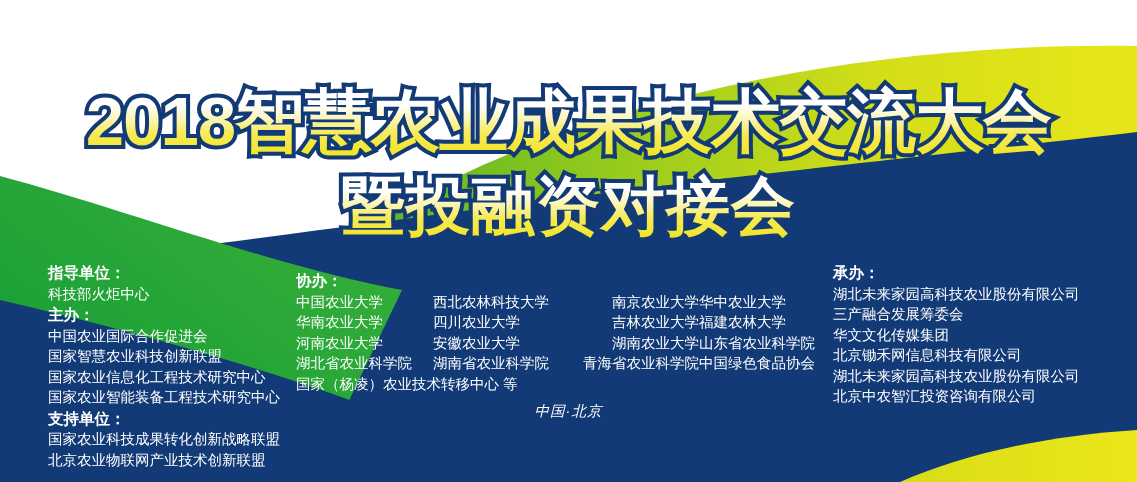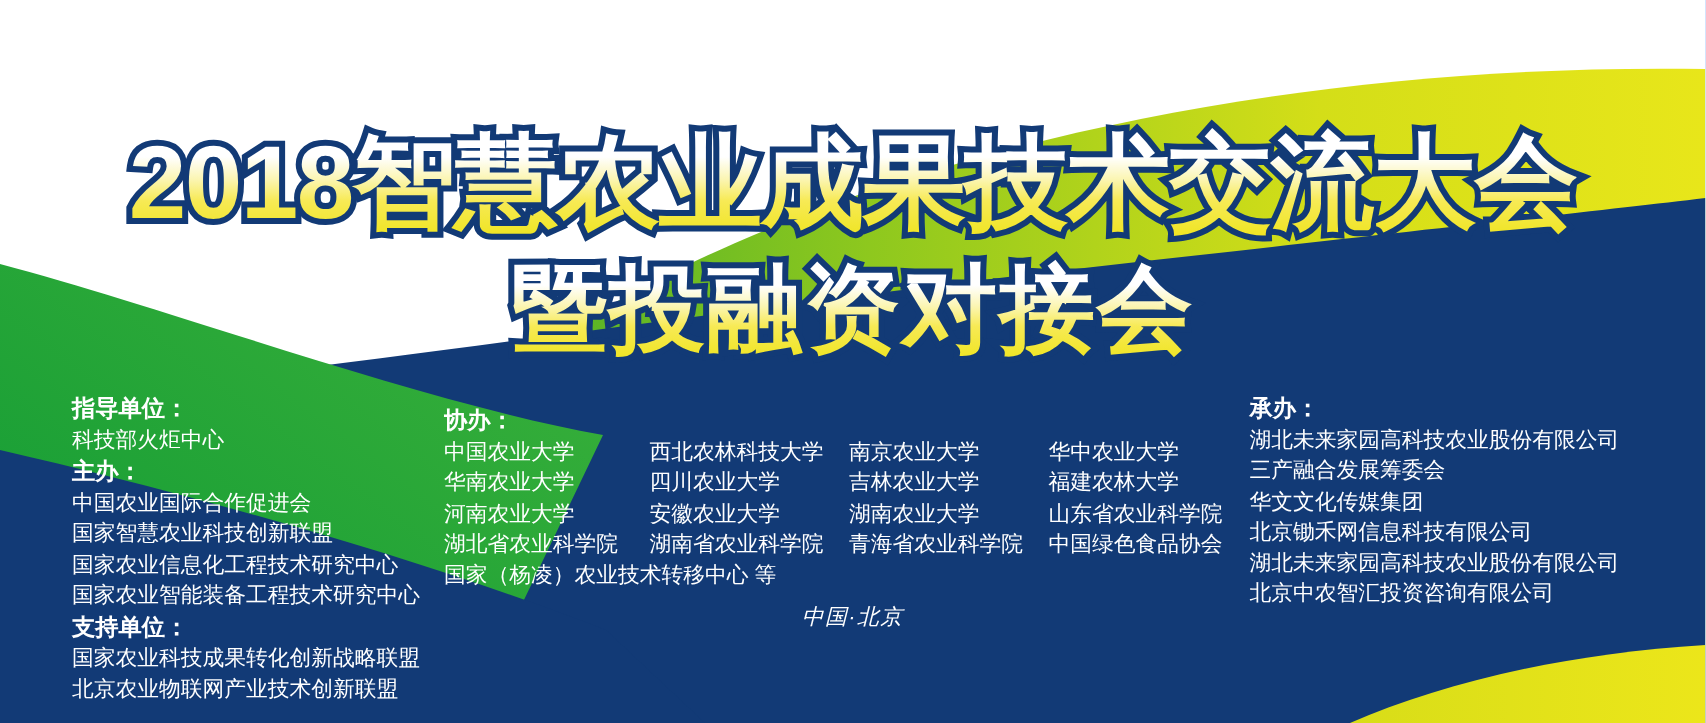--- a/index.html
+++ b/index.html
@@ -8,21 +8,21 @@
     background: #ffffff;
   }
   body {
     font-family: "Liberation Sans", "DejaVu Sans", sans-serif;
   }
   #poster {
     position: relative;
     width: 1137px;
     height: 482px;
     overflow: hidden;
-    background: #3b82f6;
+    background: #d946ef;
   }
   #bg-svg {
     position: absolute;
     left: 0;
     top: 0;
     width: 1137px;
     height: 482px;
   }
 
   
@@ -94,21 +94,21 @@
     line-height: 21.5px;
   }
   .col-left   { left: 48px;  top: 262px; }
   .col-mid    { left: 296px; top: 270px; }
   .col-right  { left: 833px; top: 262px; }
 
   .grid-rows { display: block; }
   .grid-row { display: flex; }
   .cellA { width: 137px; }
   .cellB { width: 133px; }
-  .cellC { width: 133px; }
+  .cellC { width: 133px; text-align: right; }
   .cellD { width: 140px; }
   .spanrow { white-space: nowrap; }
 
   .venue {
     position: absolute;
     left: 0;
     top: 402px;
     width: 1137px;
     text-align: center;
     color: #ffffff;

